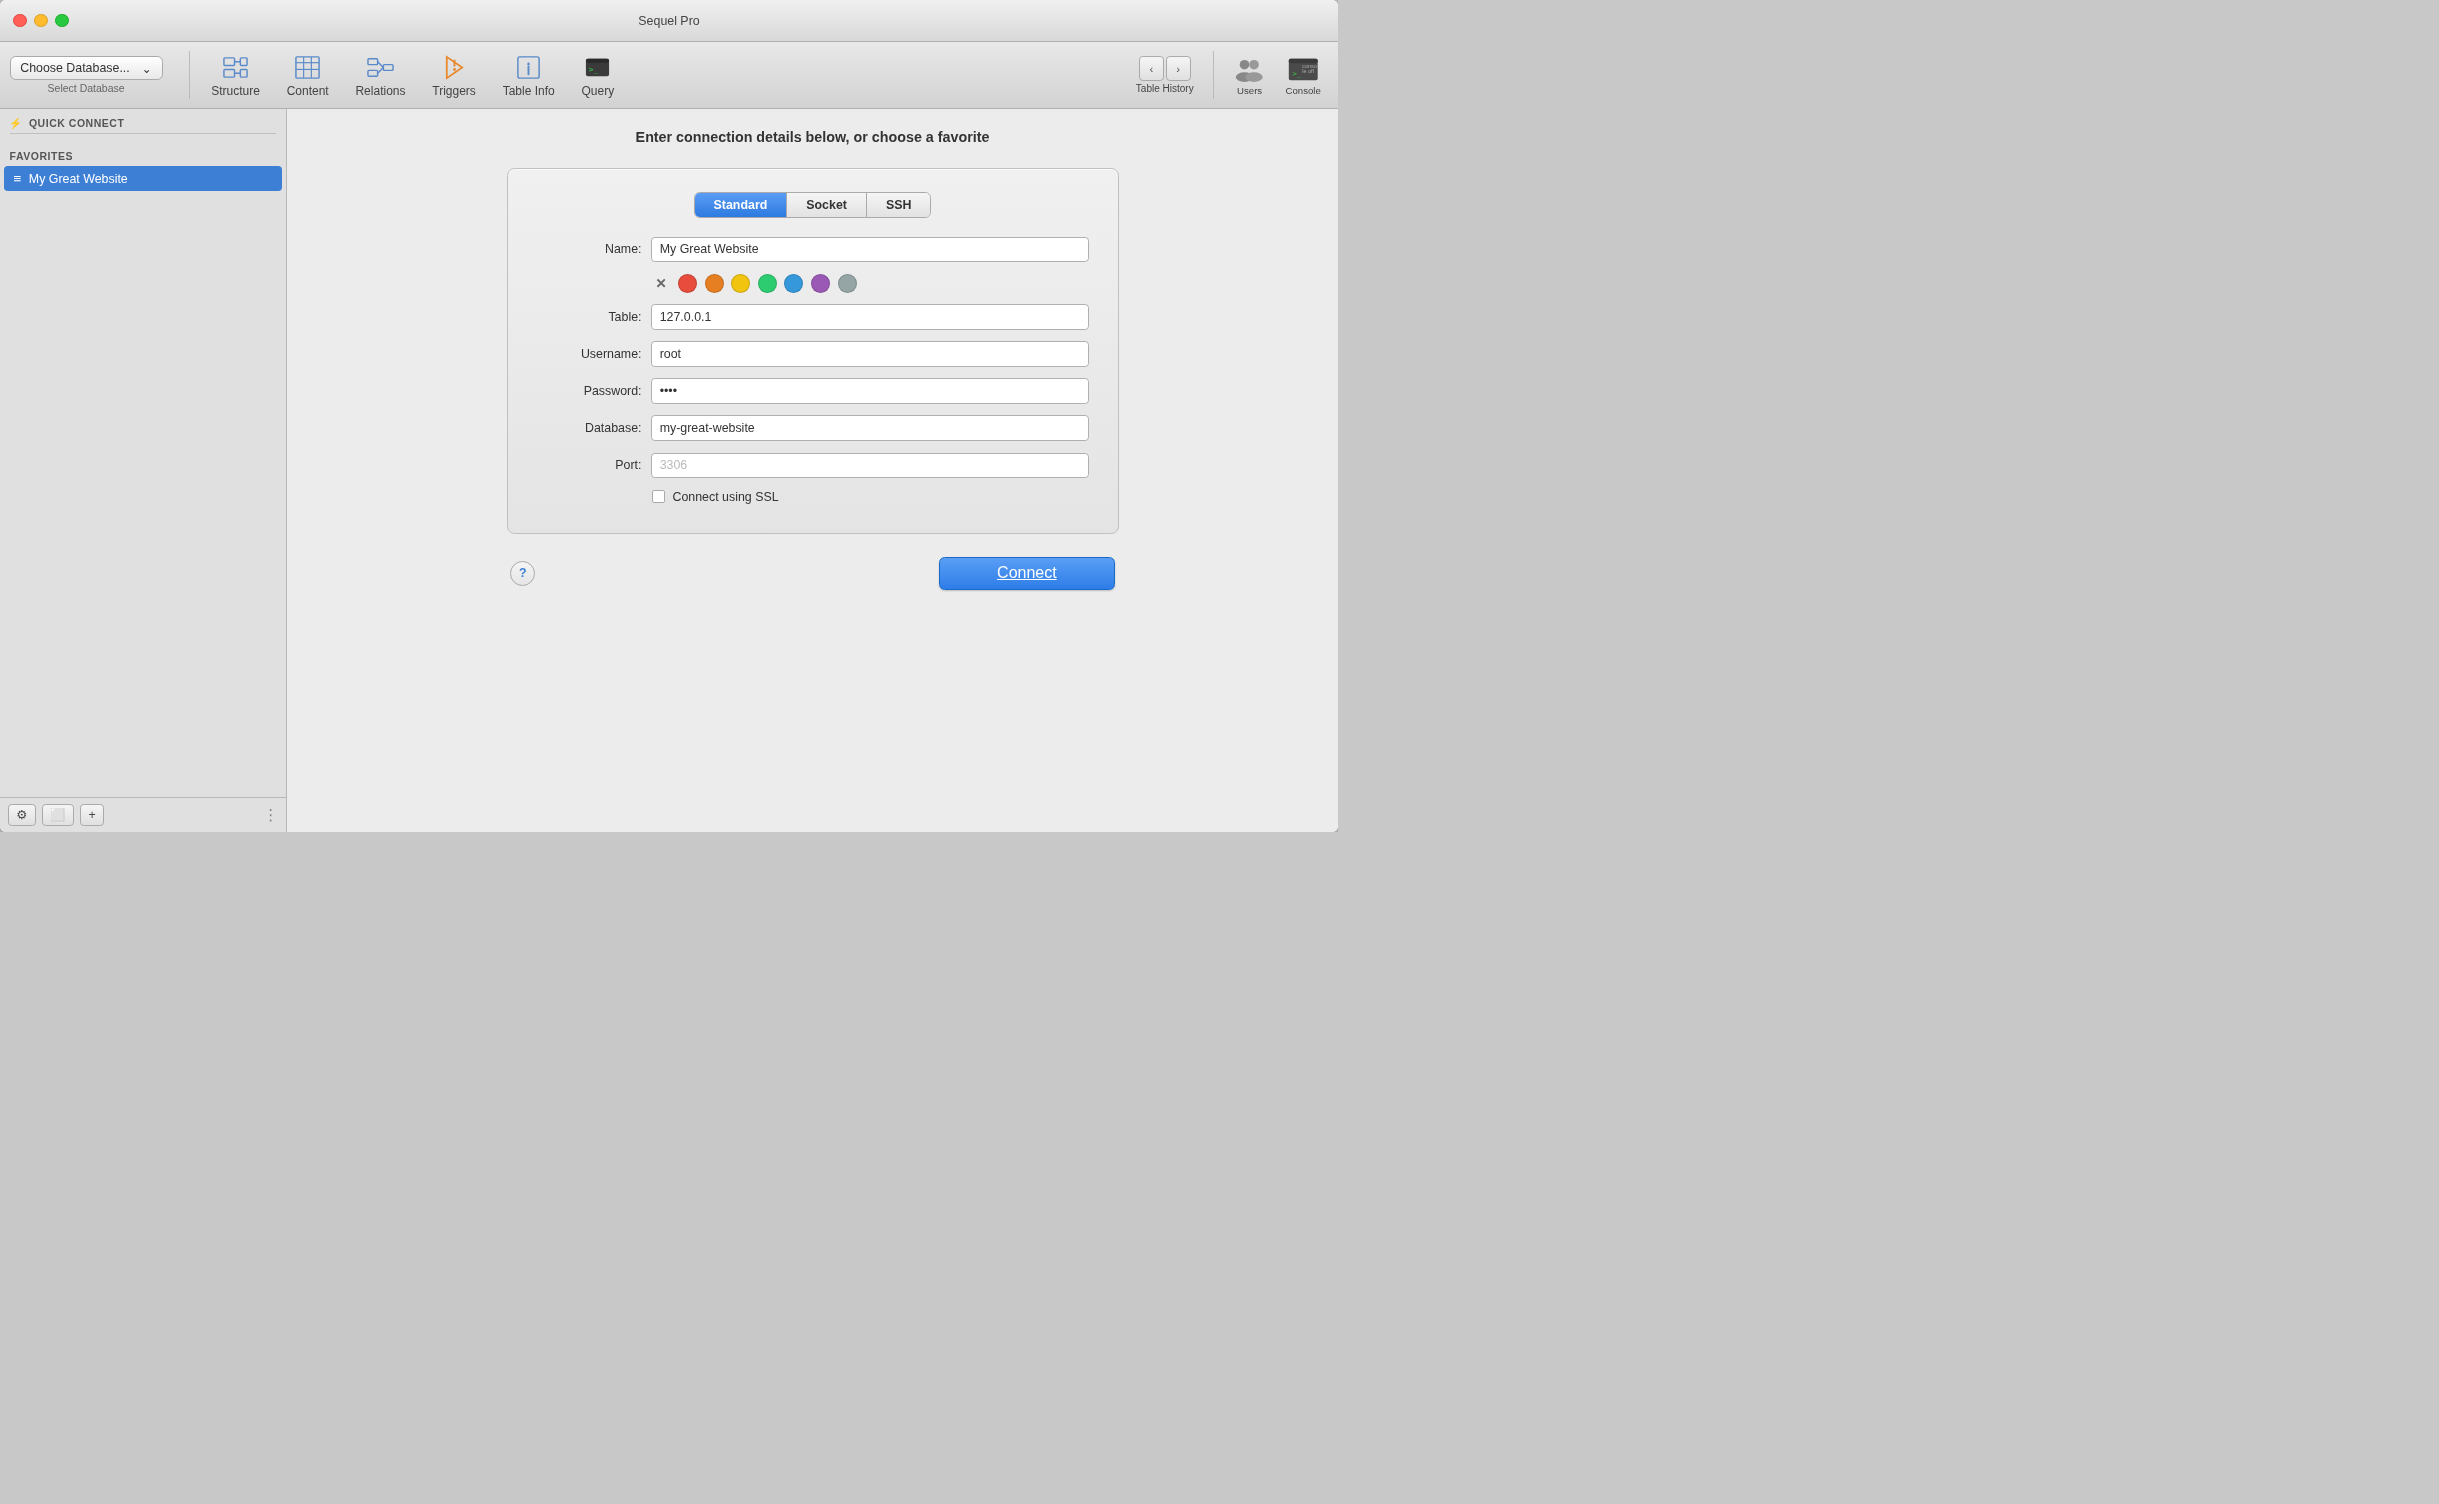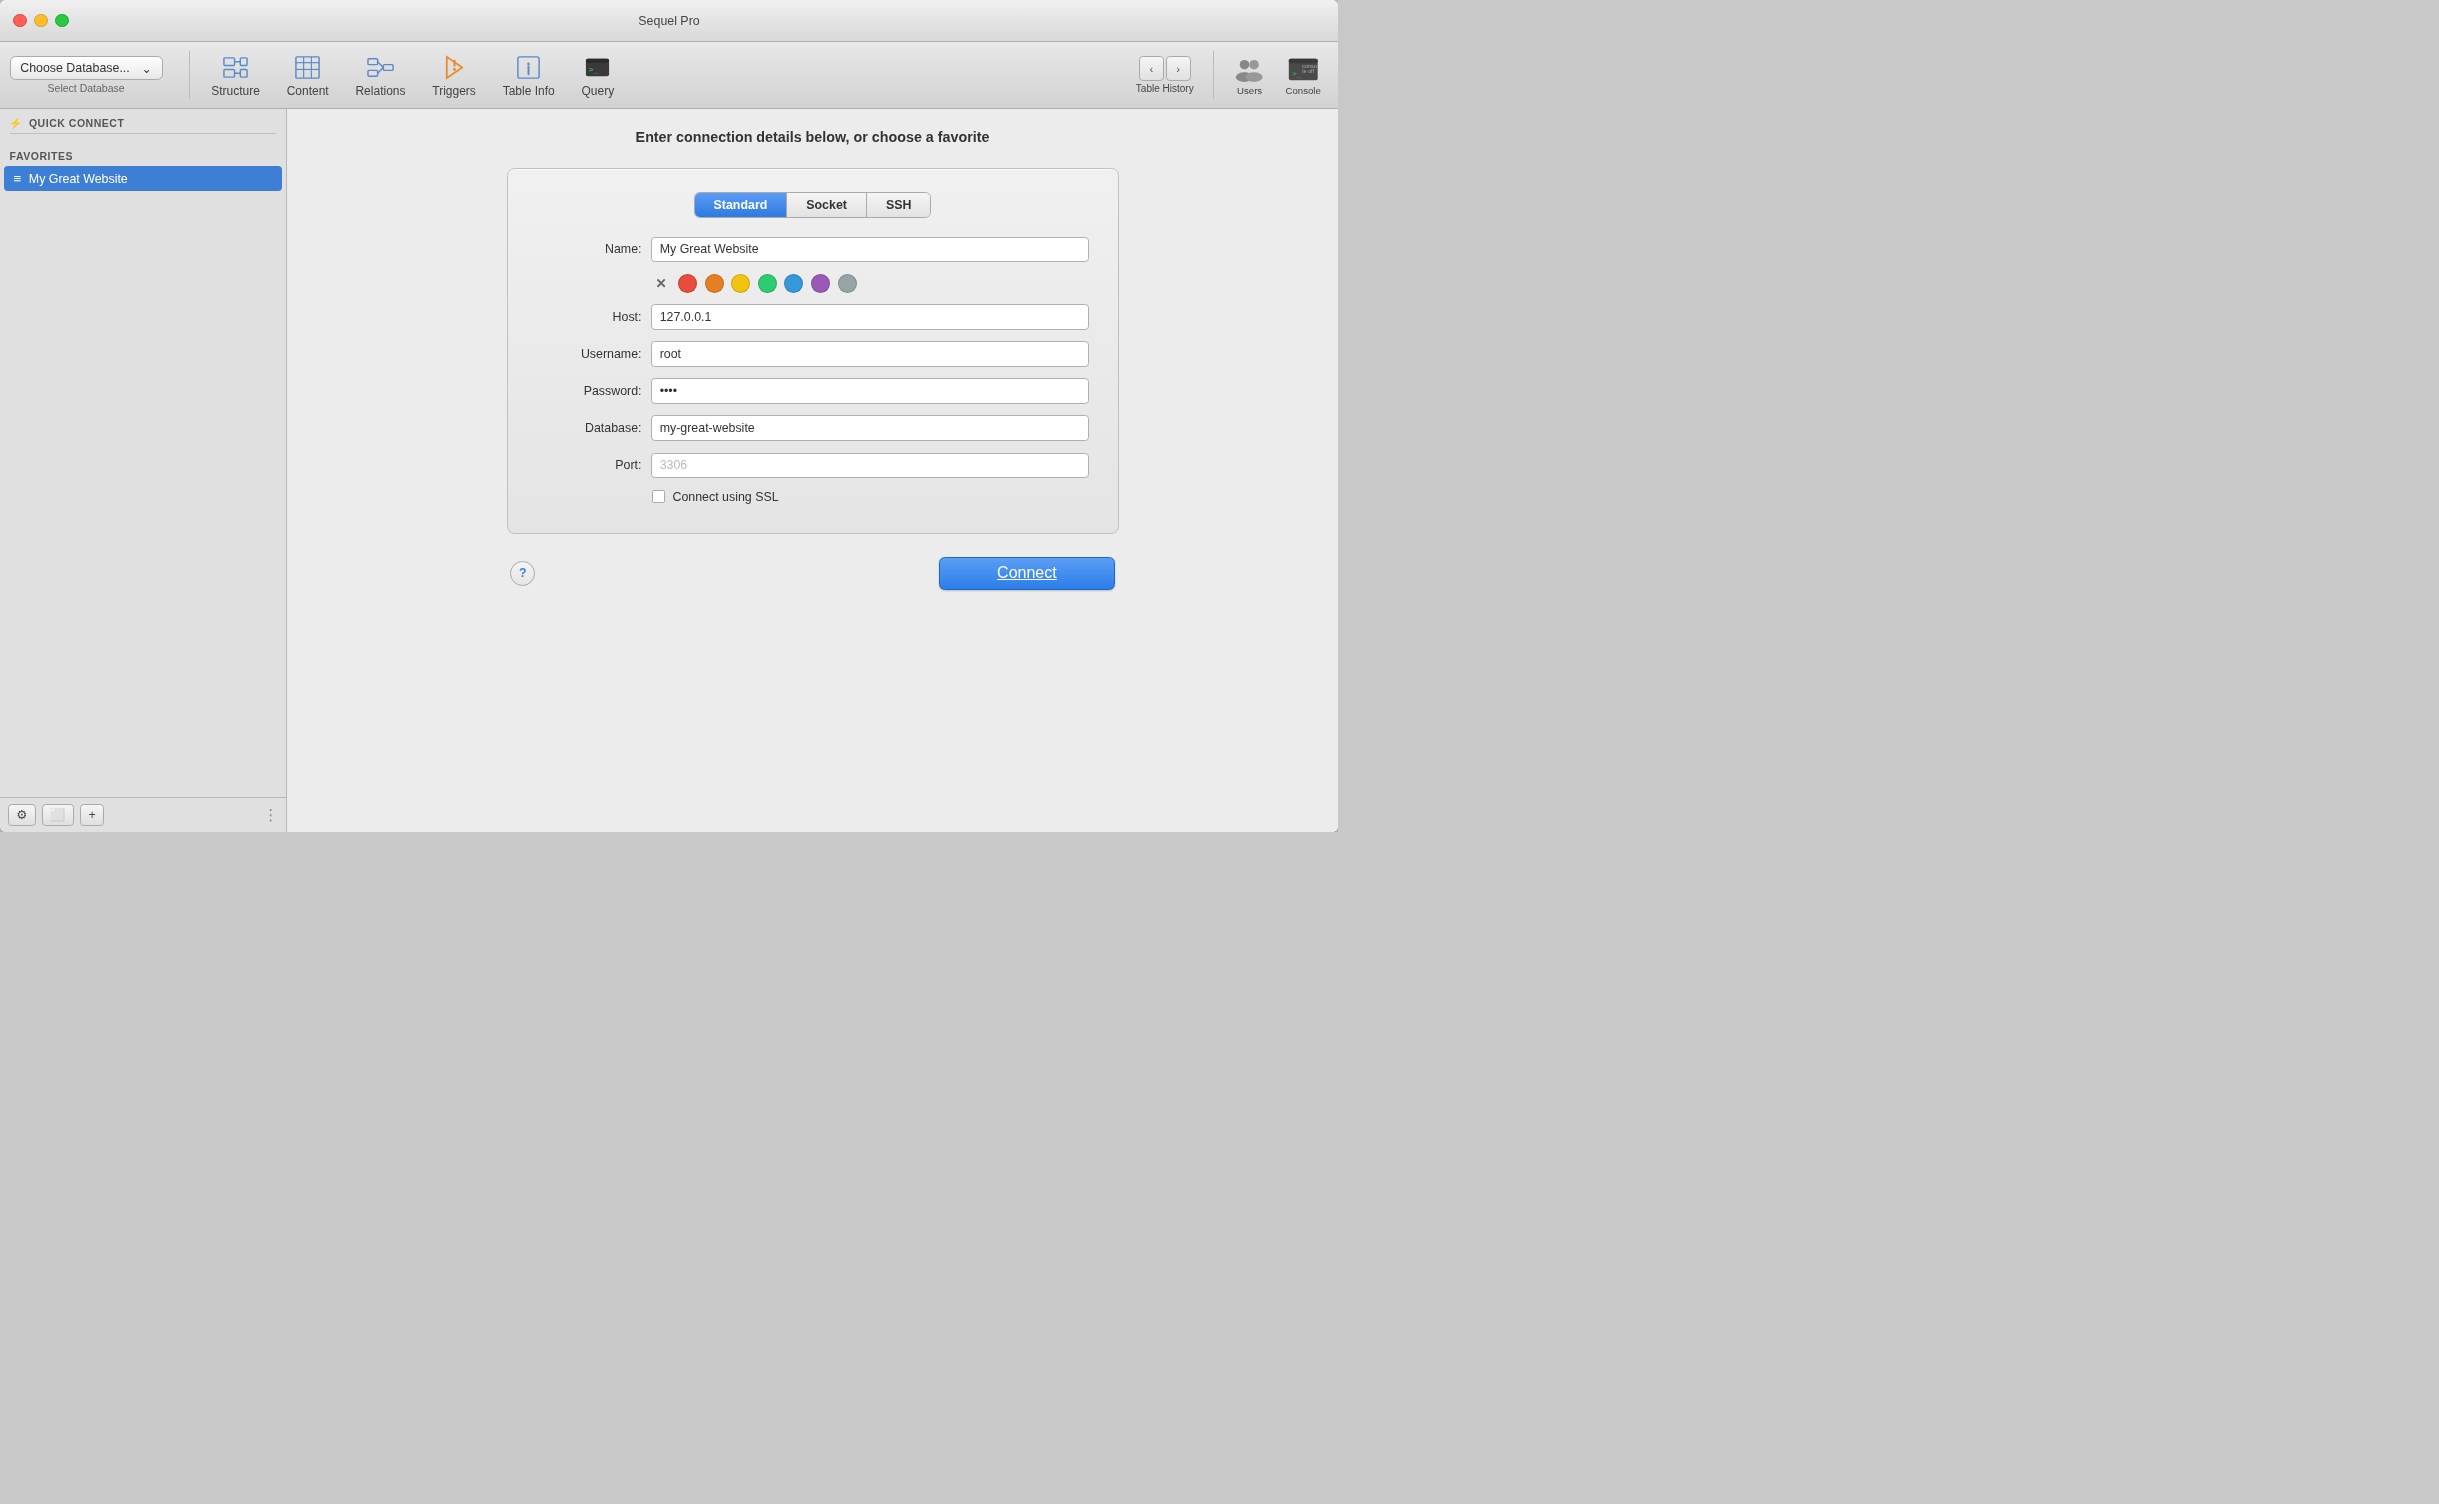--- a/index.html
+++ b/index.html
@@ -625,21 +625,21 @@
           <div class="color-dot" style="background:#e74c3c"></div>
           <div class="color-dot" style="background:#e67e22"></div>
           <div class="color-dot" style="background:#f1c40f"></div>
           <div class="color-dot" style="background:#2ecc71"></div>
           <div class="color-dot" style="background:#3498db"></div>
           <div class="color-dot" style="background:#9b59b6"></div>
           <div class="color-dot" style="background:#95a5a6"></div>
         </div>
 
         <div class="form-row">
-          <label class="form-label">Host:</label>
+          <label class="form-label">Table:</label>
           <input class="form-input" type="text" value="127.0.0.1" style="">
         </div>
 
         <div class="form-row">
           <label class="form-label">Username:</label>
           <input class="form-input" type="text" value="root" style="">
         </div>
 
         <div class="form-row">
           <label class="form-label">Password:</label>

